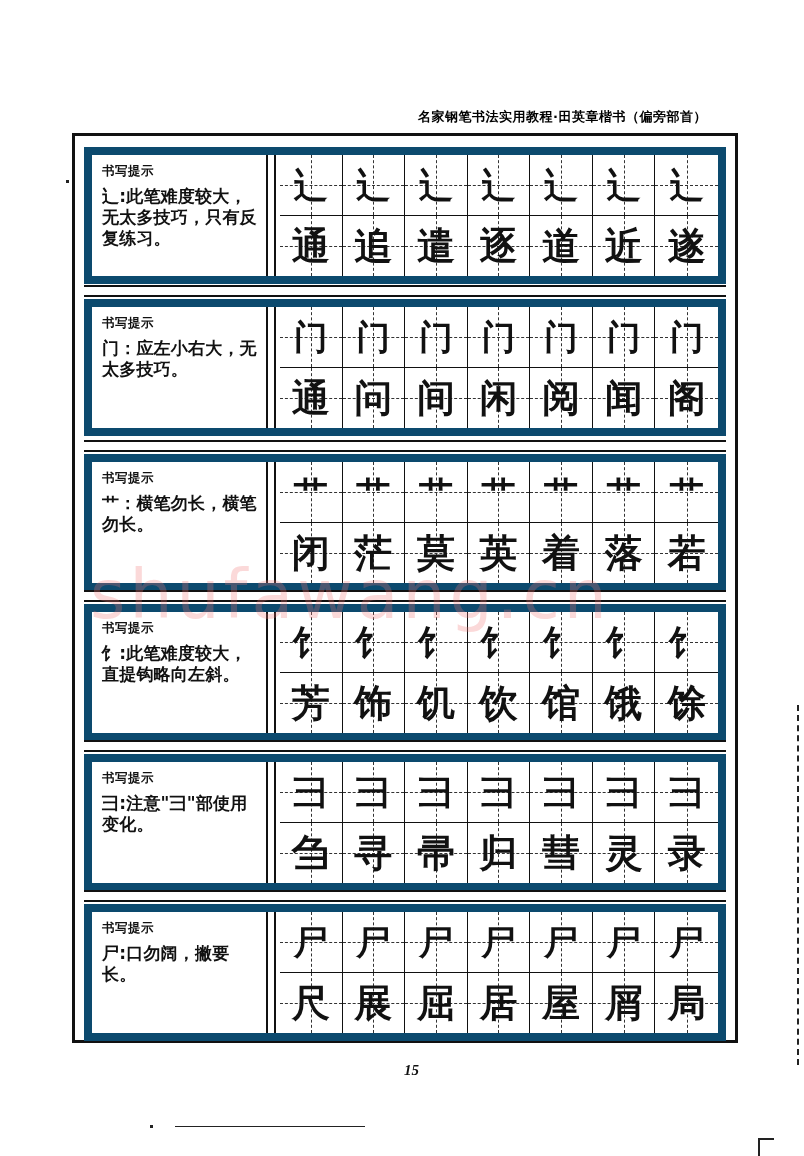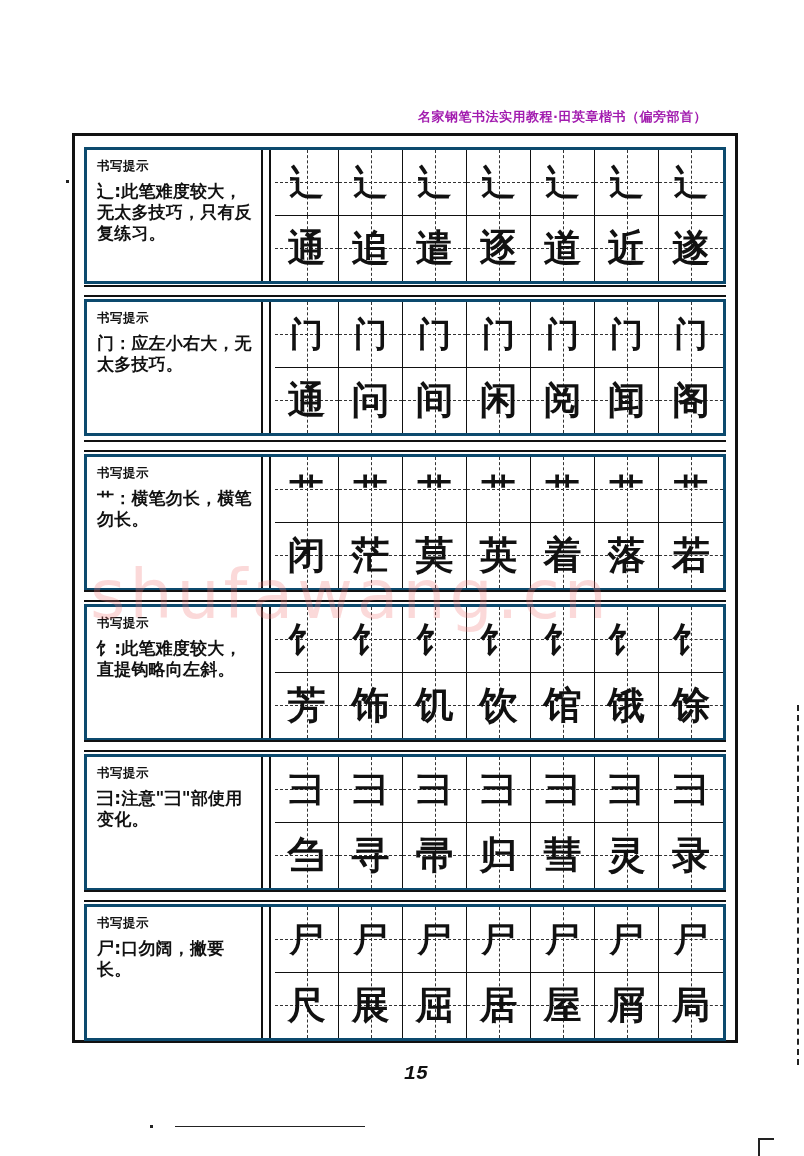--- a/index.html
+++ b/index.html
@@ -3,29 +3,29 @@
   <meta charset="utf-8">
   <style>
     html, body { margin: 0; padding: 0; }
     body {
       width: 804px; height: 1156px; background: #ffffff; position: relative;
       overflow: hidden; font-family: "DejaVu Serif", "Liberation Serif", serif; color: #111;
     }
     .running-header {
       position: absolute; left: 418px; top: 108px; width: 330px; height: 22px;
       font-family: "DejaVu Sans", "Liberation Sans", sans-serif; font-weight: bold;
-      font-size: 13px; letter-spacing: 0.5px; color: #a21caf; white-space: nowrap;
+      font-size: 13px; letter-spacing: 0.5px; color: #000000; white-space: nowrap;
     }
     .outer-frame {
       position: absolute; left: 72px; top: 133px; width: 666px; height: 910px;
       border: 3px solid #111; box-sizing: border-box;
     }
     .section {
       position: absolute; left: 84px; width: 642px; box-sizing: border-box;
-      border: 3px solid #0c4a6e; background: #fff;
+      border: 8px solid #0c4a6e; background: #fff;
     }
     .hint-cell {
       position: absolute; left: 0; top: 0; bottom: 0; width: 176px;
       border-right: 2px solid #111; box-sizing: border-box; padding: 8px 6px 0 10px;
       font-family: "DejaVu Sans", "Liberation Sans", sans-serif;
     }
     .hint-title { font-weight: bold; font-size: 12.5px; margin-bottom: 6px; letter-spacing: 0.5px; }
     .hint-text { font-weight: bold; font-size: 17px; line-height: 21px; letter-spacing: 0.2px; }
     .gap-line {
       position: absolute; left: 182px; top: 0; bottom: 0; width: 0;
@@ -54,22 +54,22 @@
       position: relative; z-index: 1;
       font-family: "DejaVu Serif", "Liberation Serif", serif; font-weight: bold;
       font-size: 38px; line-height: 1; color: #111;
     }
     .glyph.radical { font-size: 34px; }
     .separator {
       position: absolute; left: 84px; width: 642px; height: 12px;
       border-top: 2px solid #111; border-bottom: 2px solid #111; box-sizing: border-box;
     }
     .page-number {
-      position: absolute; left: 404px; top: 1062px; font-size: 20px; font-weight: bold;
-      font-style: italic; font-family: Liberation Mono, monospace;
+      position: absolute; left: 404px; top: 1062px; font-size: 15px; font-weight: bold;
+      font-style: italic; font-family: Liberation Serif, serif;
     }
     .watermark {
       position: absolute; left: 90px; top: 555px; width: 640px; 
       font-family: "DejaVu Sans", "Liberation Sans", sans-serif; font-size: 68px;
       letter-spacing: 4px; color: rgba(240, 120, 120, 0.28); pointer-events: none; z-index: 5;
     }
     .scan-line-bottom {
       position: absolute; left: 175px; top: 1126px; width: 190px; height: 0;
       border-top: 1.5px solid #222;
     }

